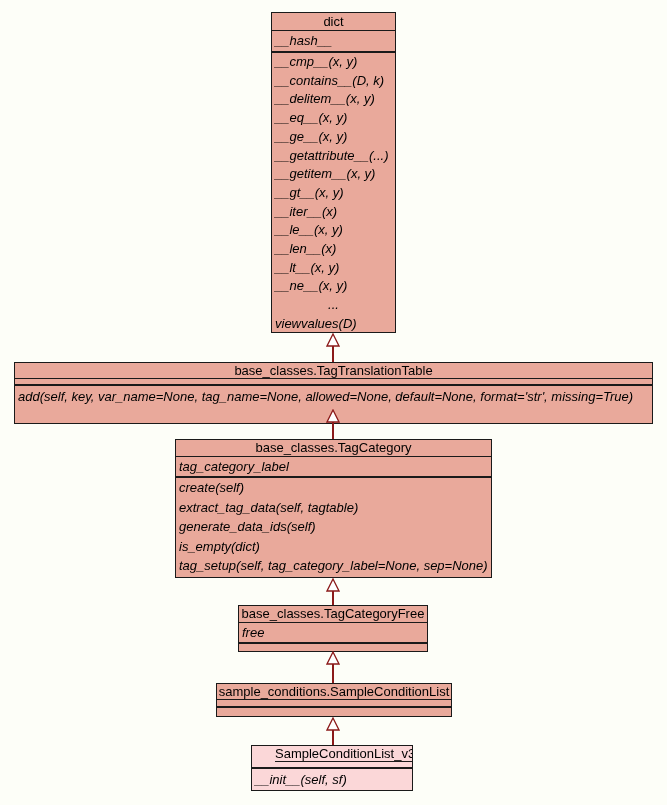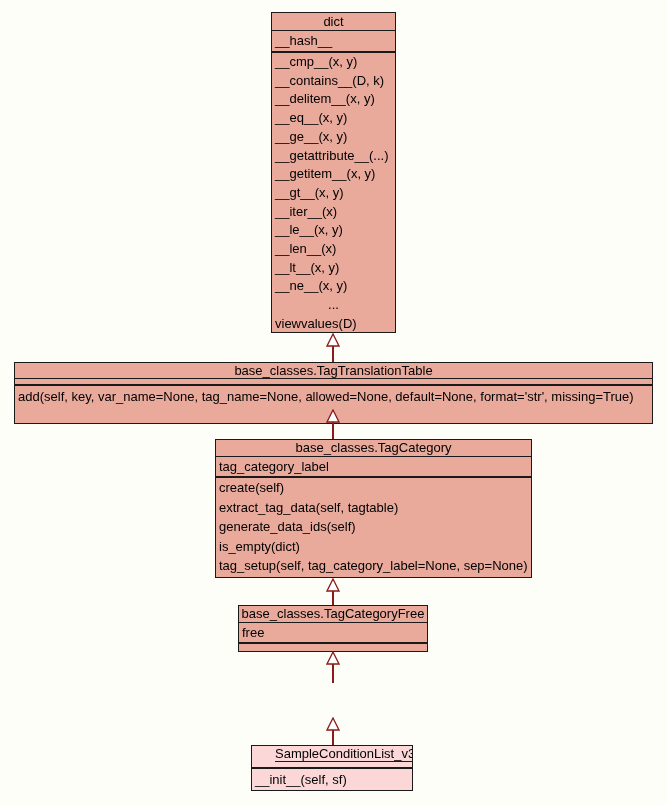--- a/index.html
+++ b/index.html
@@ -28,20 +28,21 @@
     text-align: center;
     border-bottom: 1px solid var(--border, #1a1a1a);
     white-space: nowrap;
     overflow: hidden;
   }
   .uml-attrs { border-bottom: 2px solid var(--border, #1a1a1a); }
   .member {
     padding: 0 3px;
     white-space: nowrap;
     overflow: hidden;
+    font-style: italic;
   }
   .center { text-align: center; }
 
   
   .c0 .uml-title { line-height: 17px; }
   .c0 .uml-attrs .member { line-height: 20px; }
   .c0 .uml-methods .member { line-height: 18.7px; }
 
   .c1 .uml-title { line-height: 15px; }
   .c1 .uml-attrs { height: 5px; }
@@ -97,21 +98,21 @@
   </div>
 
   <div class="uml-class c1" style="left:14px;top:362px;width:639px;height:62px;">
     <div class="uml-title">base_classes.TagTranslationTable</div>
     <div class="uml-attrs"></div>
     <div class="uml-methods">
       <div class="member">add(self, key, var_name=None, tag_name=None, allowed=None, default=None, format='str', missing=True)</div>
     </div>
   </div>
 
-  <div class="uml-class c2" style="left:175px;top:439px;width:317px;height:139px;margin-left:40px;">
+  <div class="uml-class c2" style="left:175px;top:439px;width:317px;height:139px;">
     <div class="uml-title">base_classes.TagCategory</div>
     <div class="uml-attrs">
       <div class="member">tag_category_label</div>
     </div>
     <div class="uml-methods">
       <div class="member">create(self)</div>
       <div class="member">extract_tag_data(self, tagtable)</div>
       <div class="member">generate_data_ids(self)</div>
       <div class="member">is_empty(dict)</div>
       <div class="member">tag_setup(self, tag_category_label=None, sep=None)</div>
@@ -119,20 +120,25 @@
   </div>
 
   <div class="uml-class c3" style="left:238px;top:605px;width:190px;height:47px;">
     <div class="uml-title">base_classes.TagCategoryFree</div>
     <div class="uml-attrs">
       <div class="member">free</div>
     </div>
     <div class="uml-methods"></div>
   </div>
 
+  <div class="uml-class c4" style="left:216px;top:683px;width:236px;height:34px;">
+    <div class="uml-title">sample_conditions.SampleConditionList</div>
+    <div class="uml-attrs"></div>
+    <div class="uml-methods"></div>
+  </div>
 
   <div class="uml-class c5 highlight" style="left:251px;top:745px;width:162px;height:46px;">
     <div class="uml-title">SampleConditionList_v3_1</div>
     <div class="uml-attrs"></div>
     <div class="uml-methods">
       <div class="member">__init__(self, sf)</div>
     </div>
   </div>
 
   <svg class="arrow" style="left:326px;top:333px;" width="14" height="29">

